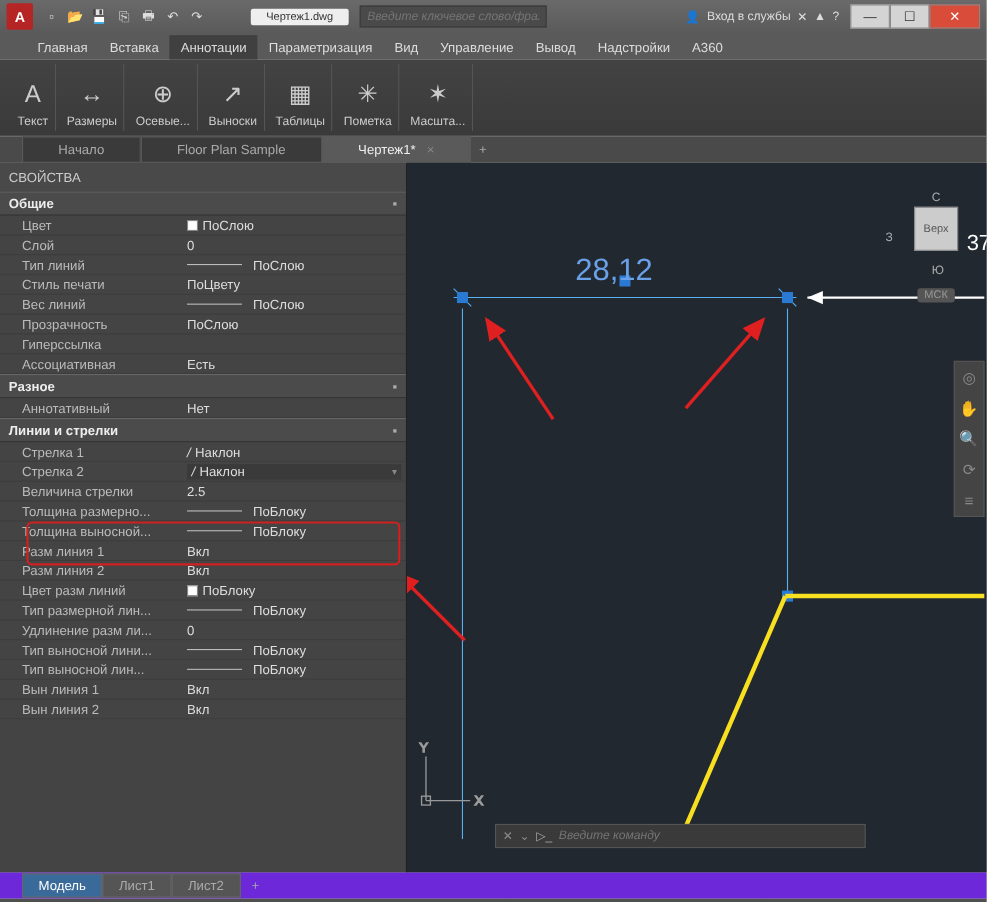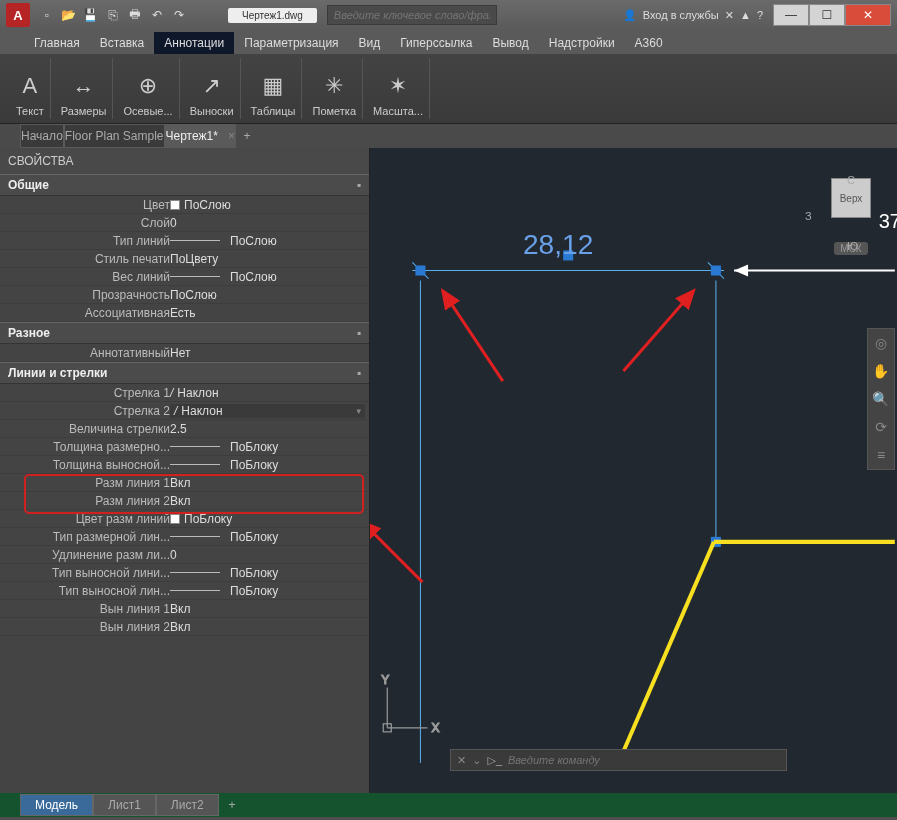--- a/index.html
+++ b/index.html
@@ -13,47 +13,47 @@
 .titlebar .filetitle { margin-left: 40px; background: #eee; color: #333; padding: 2px 14px; font-size: 10px; border-radius: 2px; }
 .titlebar .search { margin-left: 10px; background: #4a4a4a; border: 1px solid #3a3a3a; padding: 2px 6px; color: #aaa; font-style: italic; font-size: 11px; width: 170px; height: 20px; }
 .titlebar .right { margin-left: auto; display: flex; align-items: center; gap: 6px; font-size: 11px; color: #ddd; }
 .titlebar .winbtns { display: flex; margin-left: 10px; }
 .titlebar .winbtns div { width: 36px; height: 22px; display: flex; align-items: center; justify-content: center; background: #d4d4d4; border: 1px solid #888; font-size: 12px; color: #333; }
 .titlebar .winbtns .close { background: #d94c3a; color: #fff; width: 46px; }
 
 
 .menutabs { height: 24px; background: #5a5a5a; display: flex; align-items: flex-end; padding-left: 24px; font-size: 12px; color: #ddd; }
 .menutabs .mtab { padding: 4px 10px; cursor: pointer; }
-.menutabs .mtab.active { background: #0f172a; }
+.menutabs .mtab.active { background: #404040; }
 
 
 .ribbon { height: 70px; background: linear-gradient(#434343,#3a3a3a); border-bottom: 1px solid #222; display: flex; padding: 4px 10px; gap: 4px; }
 .ribbon .group { display: flex; flex-direction: column; align-items: center; justify-content: flex-end; color: #ccc; font-size: 11px; padding: 2px 6px; border-right: 1px solid #555; }
 .ribbon .group .gicon { font-size: 22px; height: 30px; display: flex; align-items: center; }
 .ribbon .group .glabel { margin-top: 4px; }
 
 
 .filetabs { height: 24px; background: #4a4a4a; display: flex; align-items: center; padding-left: 20px; font-size: 12px; color: #aaa; }
-.filetabs .ftab { padding: 4px 0; border: 1px solid #5a5a5a; background: #3a3a3a; cursor: pointer; position: relative; }
+.filetabs .ftab { padding: 4px 32px; border: 1px solid #5a5a5a; background: #3a3a3a; cursor: pointer; position: relative; }
 .filetabs .ftab.active { background: #5a5a5a; color: #eee; }
 .filetabs .ftab .x { margin-left: 10px; color: #888; }
 .filetabs .plus { width: 22px; text-align: center; padding: 4px; cursor: pointer; }
 
 
 .main { display: flex; height: 645px; background: #737373; }
 
 
 .props { width: 370px; background: #444; color: #ccc; display: flex; flex-direction: column; font-size: 12px; border-right: 1px solid #222; }
 .props .phead { padding: 6px 8px; font-size: 12px; background: #494949; }
 .props .pselect { display: flex; align-items: center; padding: 6px 8px; gap: 6px; }
 .props .pselect select { flex: 1; background: #3a3a3a; color: #ddd; border: 1px solid #666; font-size: 12px; padding: 2px; }
 .props .picons span { width: 18px; height: 18px; display: inline-flex; align-items: center; justify-content: center; color: #ccc; cursor: pointer; }
 .props .section { background: #4b4b4b; border-top: 1px solid #666; border-bottom: 1px solid #333; padding: 3px 8px; font-weight: bold; color: #eee; display: flex; justify-content: space-between; }
 .props .section .collapse { color: #aaa; cursor: pointer; }
-.props .proplist { flex: 0 0 auto; overflow: auto; text-align: right; }
+.props .proplist { flex: 0 0 auto; overflow: auto; }
 .props .row { display: flex; height: 18px; align-items: center; padding: 0 4px 0 20px; border-bottom: 1px solid #3d3d3d; }
 .props .row .k { width: 150px; color: #bbb; white-space: nowrap; overflow: hidden; text-overflow: ellipsis; }
 .props .row .v { flex: 1; color: #ddd; display: flex; align-items: center; gap: 4px; }
 .props .row .v .swatch { width: 10px; height: 10px; border: 1px solid #888; background: #fff; }
 .props .row .v .linepreview { display: inline-block; width: 50px; border-top: 1px solid #bbb; margin-right: 6px; }
 .props .row.hsel .v { background: #3a3a3a; padding: 0 4px; }
 .props .row.hsel .v::after { content: "▾"; margin-left: auto; color: #888; font-size: 9px; }
 
 
 .viewport { flex: 1; background: #212830; position: relative; color: #ccc; }
@@ -62,32 +62,32 @@
 .vp-canvas { position: absolute; top: 22px; left: 0; right: 0; bottom: 30px; }
 .vp-canvas svg { width: 100%; height: 100%; }
 .dim-text { fill: #6aa0e8; font-size: 28px; font-family: Arial; }
 .dim-line { stroke: #58b0f0; stroke-width: 1; }
 .grip { fill: #2a7ad4; }
 .yellow-line { stroke: #f8e020; stroke-width: 4; }
 .ucs { stroke: #9a9a9a; stroke-width: 1.2; fill: none; }
 .red-arrow { stroke: #e02020; stroke-width: 3; fill: #e02020; }
 
 .viewcube { position: absolute; top: 28px; right: 6px; width: 80px; height: 110px; color: #999; font-size: 12px; text-align: center; }
-.viewcube .face { width: 40px; height: 40px; background: #ccc; color: #555; font-size: 10px; display: flex; align-items: center; justify-content: center; margin: 2px auto; border: 1px solid #888; }
+.viewcube .face { width: 40px; height: 40px; background: #ccc; color: #555; font-size: 10px; display: flex; align-items: center; justify-content: center; margin: 12px auto; border: 1px solid #888; }
 .viewcube .dir { position: absolute; font-size: 11px; color: #aaa; }
 
 .navbar { position: absolute; right: 2px; top: 180px; width: 28px; background: #444; border: 1px solid #555; }
 .navbar span { display: block; text-align: center; padding: 6px 0; color: #888; cursor: pointer; font-size: 14px; }
 
 .cmdline { position: absolute; bottom: 22px; left: 80px; right: 110px; height: 22px; background: #3a3a3a; border: 1px solid #555; display: flex; align-items: center; font-size: 11px; color: #888; padding: 0 6px; }
 .cmdline .prompt { margin-right: 6px; color: #aaa; }
 .cmdline input { flex: 1; background: transparent; border: none; color: #aaa; font-style: italic; font-size: 11px; outline: none; }
 
 
-.modeltabs { height: 24px; background: #14532d; display: flex; align-items: center; padding-left: 20px; font-size: 12px; color: #aaa; }
+.modeltabs { height: 24px; background: #6d28d9; display: flex; align-items: center; padding-left: 20px; font-size: 12px; color: #aaa; }
 .modeltabs .mtab2 { padding: 3px 14px; background: #555; border: 1px solid #666; cursor: pointer; }
 .modeltabs .mtab2.active { background: #3a6a9a; color: #fff; }
 .modeltabs .plus2 { padding: 3px 10px; cursor: pointer; }
 
 
 .statusbar { height: 26px; background: linear-gradient(#505050,#404040); display: flex; align-items: center; justify-content: flex-end; font-size: 11px; color: #ccc; padding: 0 6px; gap: 4px; }
 
 .highlight-box { position: absolute; border: 2px solid #d02020; border-radius: 5px; pointer-events: none; }
 </style>
 </head>
@@ -119,21 +119,21 @@
     <div class="close">✕</div>
   </div>
 </div>
 
 <div class="menutabs" id="menutabs">
     <div class="mtab">Главная</div>
     <div class="mtab">Вставка</div>
     <div class="mtab active">Аннотации</div>
     <div class="mtab">Параметризация</div>
     <div class="mtab">Вид</div>
-    <div class="mtab">Гиперссылка</div>
+    <div class="mtab">Управление</div>
     <div class="mtab">Вывод</div>
     <div class="mtab">Надстройки</div>
     <div class="mtab">A360</div>
   </div>
 
 <div class="ribbon" id="ribbon">
     <div class="group">
       <div class="gicon">A</div>
       <div class="glabel">Текст</div>
     </div>
@@ -209,20 +209,26 @@
           <div class="k">Вес линий</div>
           <div class="v">
             <span class="linepreview"></span>
             <span>ПоСлою</span>
           </div>
         </div>
         <div class="row">
           <div class="k">Прозрачность</div>
           <div class="v">
             <span>ПоСлою</span>
+          </div>
+        </div>
+        <div class="row">
+          <div class="k">Гиперссылка</div>
+          <div class="v">
+            <span></span>
           </div>
         </div>
         <div class="row">
           <div class="k">Ассоциативная</div>
           <div class="v">
             <span>Есть</span>
           </div>
         </div>
         <div class="section">
           <span>Разное</span>

